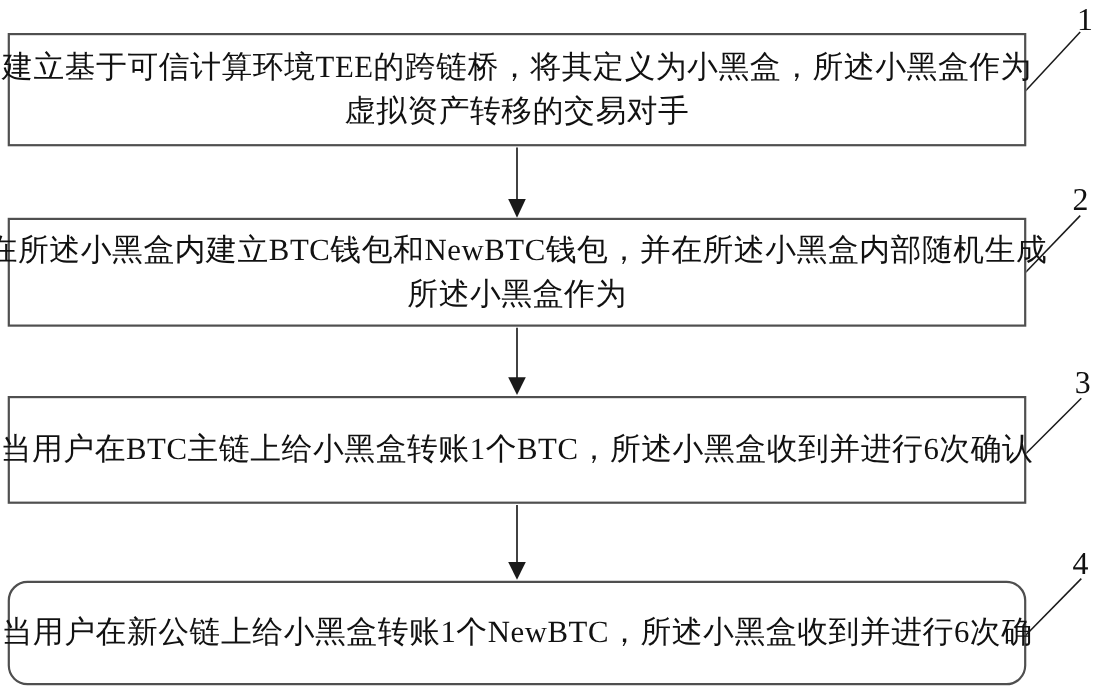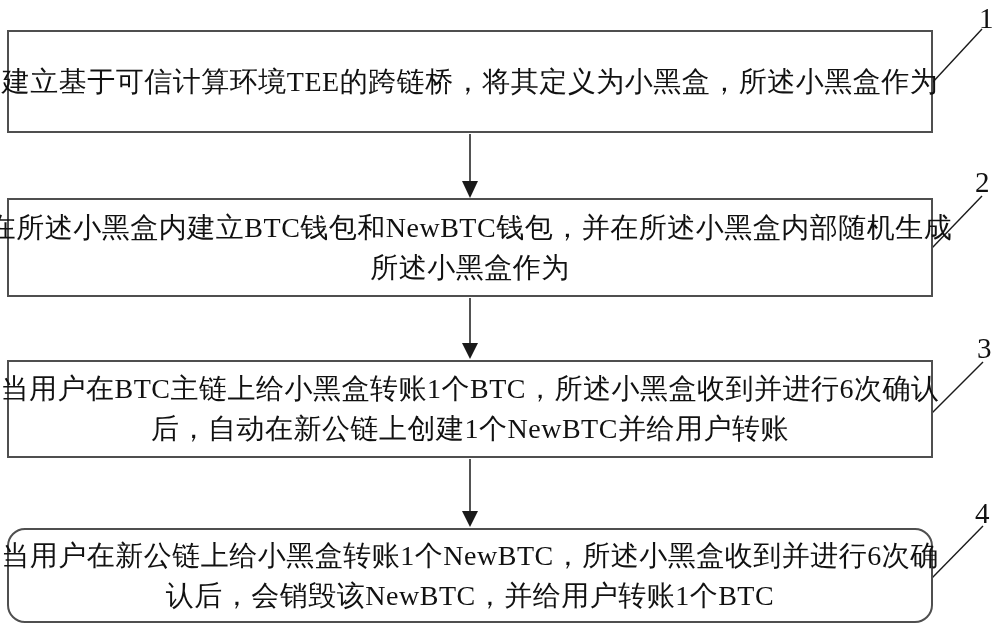--- a/index.html
+++ b/index.html
@@ -75,34 +75,33 @@
     </g>
 
     <line x1="932" y1="83" x2="982" y2="29" stroke="#1a1a1a" stroke-width="1.4"></line>
     <line x1="932" y1="248" x2="982" y2="196" stroke="#1a1a1a" stroke-width="1.4"></line>
     <line x1="932" y1="413" x2="983" y2="362" stroke="#1a1a1a" stroke-width="1.4"></line>
     <line x1="932" y1="578" x2="983" y2="526" stroke="#1a1a1a" stroke-width="1.4"></line>
   </svg>
 
   <div class="box b1">
     <div class="tline">建立基于可信计算环境TEE的跨链桥，将其定义为小黑盒，所述小黑盒作为</div>
+    <div class="tline">虚拟资产转移的交易对手</div>
   </div>
   <span class="num n1">1</span>
 
   <div class="box b2">
     <div class="tline">在所述小黑盒内建立BTC钱包和NewBTC钱包，并在所述小黑盒内部随机生成</div>
     <div class="tline">所述小黑盒作为</div>
   </div>
   <span class="num n2">2</span>
 
   <div class="box b3">
     <div class="tline">当用户在BTC主链上给小黑盒转账1个BTC，所述小黑盒收到并进行6次确认</div>
-    <div class="tline">后，自动在新公链上创建1个NewBTC并给用户转账</div>
   </div>
   <span class="num n3">3</span>
 
   <div class="box b4">
     <div class="tline">当用户在新公链上给小黑盒转账1个NewBTC，所述小黑盒收到并进行6次确</div>
-    <div class="tline">认后，会销毁该NewBTC，并给用户转账1个BTC</div>
   </div>
   <span class="num n4">4</span>
 
 </div>
 
 </body></html>

